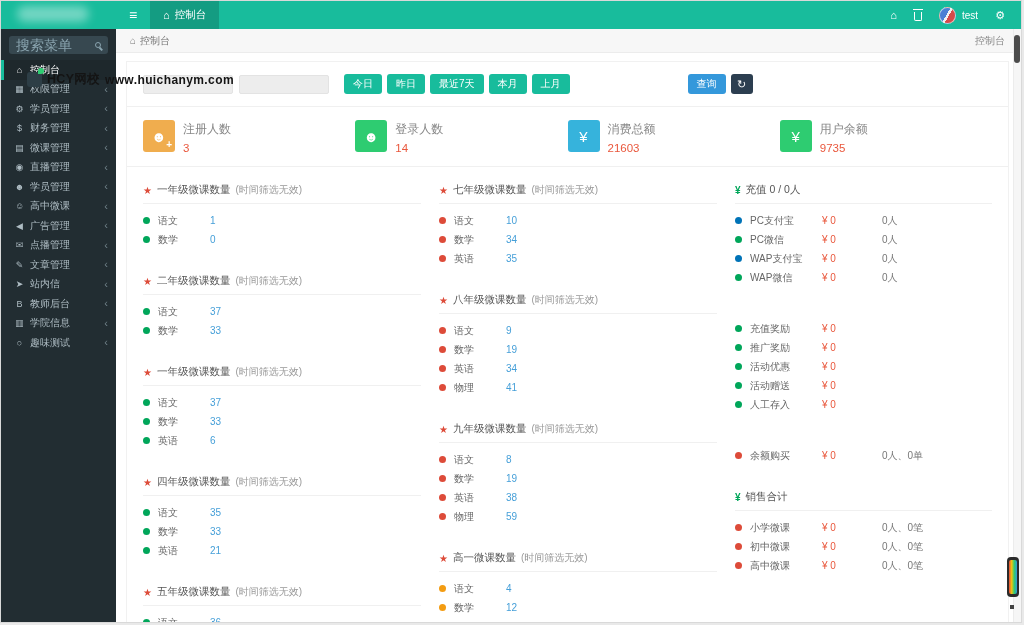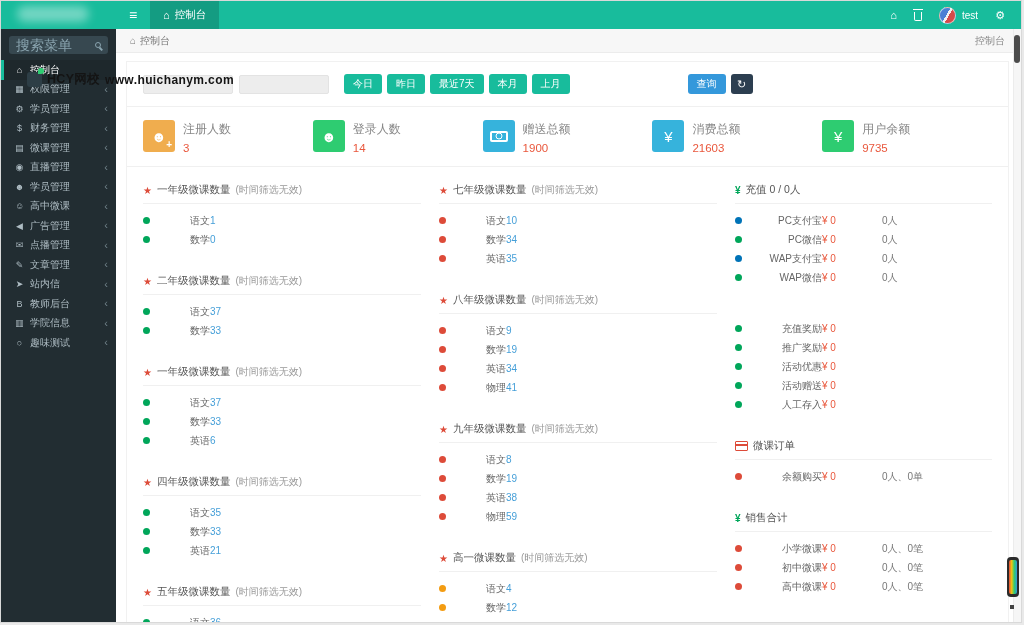--- a/index.html
+++ b/index.html
@@ -72,21 +72,21 @@
   .sec-star { color:#dd4b39; margin-right:5px; font-size:10px; }
   .hicon-yen { color:#00a65a; font-weight:bold; margin-right:5px; font-size:10px; }
   .gi-coupon { display:inline-block; width:12px; height:9px; border:1px solid #f39c12; border-radius:1px; position:relative; margin-right:5px; }
   .gi-coupon::after { content:""; position:absolute; top:2px; bottom:2px; left:3px; right:3px; border-left:1px dotted #f39c12; border-right:1px dotted #f39c12; }
   .gi-card { display:inline-block; width:13px; height:10px; border:1px solid #dd4b39; border-radius:1px; position:relative; margin-right:5px; }
   .gi-card::before { content:""; position:absolute; left:0; right:0; top:2px; height:2px; background:#dd4b39; }
   .sec-note { color:#999; margin-left:5px; font-size:10px; }
   .rows { padding-top:7px; }
   .crow { display:flex; align-items:center; height:19px; font-size:10px; }
   .dot { width:7px; height:7px; border-radius:50%; margin-right:8px; flex:none; }
-  .crow .lbl { width:52px; color:#666;text-align:right; }
+  .crow .lbl { width:52px; color:#666; }
   .crow .val { color:#459fd8; }
   .crow.rrow .lbl { width:72px; }
   .crow.rrow .val { width:60px; color:#e9573c; }
   .crow.rrow .extra { color:#777; }
 
   
   .watermark { position:absolute; left:26px; top:70px; display:flex; align-items:center; gap:5px; z-index:60; color:#141414; pointer-events:none; }
   .wm-logo { width:15px; height:15px; border-radius:3px; background:#2d3e46; position:relative; flex:none; }
   .wm-logo::after { content:""; position:absolute; right:-2px; top:-4px; width:6px; height:6px; background:#2ecc71; border-radius:50% 50% 50% 0; }
   .wm-brand { font-weight:bold; font-size:12.5px; letter-spacing:.3px; }
@@ -247,29 +247,20 @@
             </div>
           </div>
           <div class="stat">
             <span class="stat-icon" style="background: rgb(46, 204, 113);">☻</span>
             <div class="stat-txt">
               <div class="stat-label">登录人数</div>
               <div class="stat-value">14</div>
             </div>
           </div>
           <div class="stat">
-            <span class="stat-icon" style="background: rgb(54, 179, 220);">
-              <span class="gi-banknote"></span>
-            </span>
-            <div class="stat-txt">
-              <div class="stat-label">赠送总额</div>
-              <div class="stat-value">1900</div>
-            </div>
-          </div>
-          <div class="stat">
             <span class="stat-icon" style="background: rgb(54, 179, 220);">¥</span>
             <div class="stat-txt">
               <div class="stat-label">消费总额</div>
               <div class="stat-value">21603</div>
             </div>
           </div>
           <div class="stat">
             <span class="stat-icon" style="background: rgb(46, 204, 113);">¥</span>
             <div class="stat-txt">
               <div class="stat-label">用户余额</div>
@@ -542,24 +533,20 @@
                   <span class="val">¥ 0</span>
                 </div>
                 <div class="crow rrow">
                   <span class="dot" style="background: rgb(0, 166, 90);"></span>
                   <span class="lbl">人工存入</span>
                   <span class="val">¥ 0</span>
                 </div>
               </div>
             </div>
             <div class="sec">
-              <div class="sec-head">
-                <span class="gi-card"></span>
-                <span>微课订单</span>
-              </div>
               <div class="rows">
                 <div class="crow rrow">
                   <span class="dot" style="background: rgb(221, 75, 57);"></span>
                   <span class="lbl">余额购买</span>
                   <span class="val">¥ 0</span>
                   <span class="extra">0人、0单</span>
                 </div>
               </div>
             </div>
             <div class="sec">

